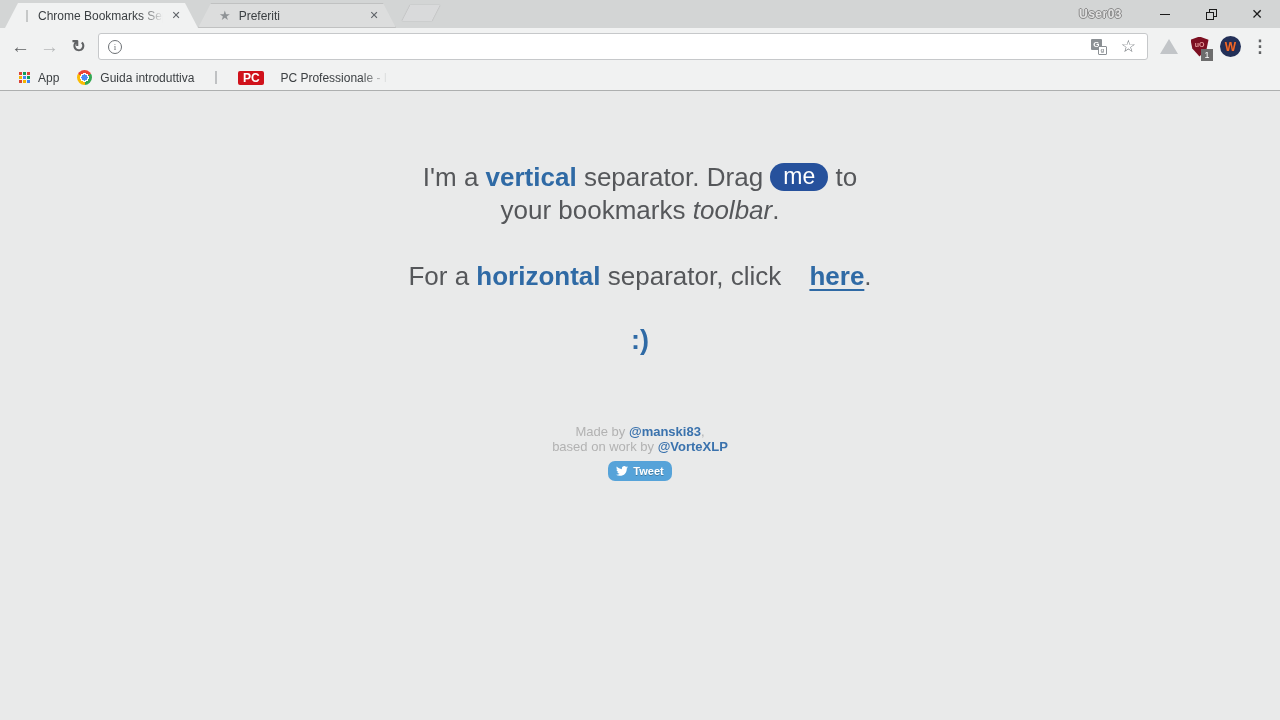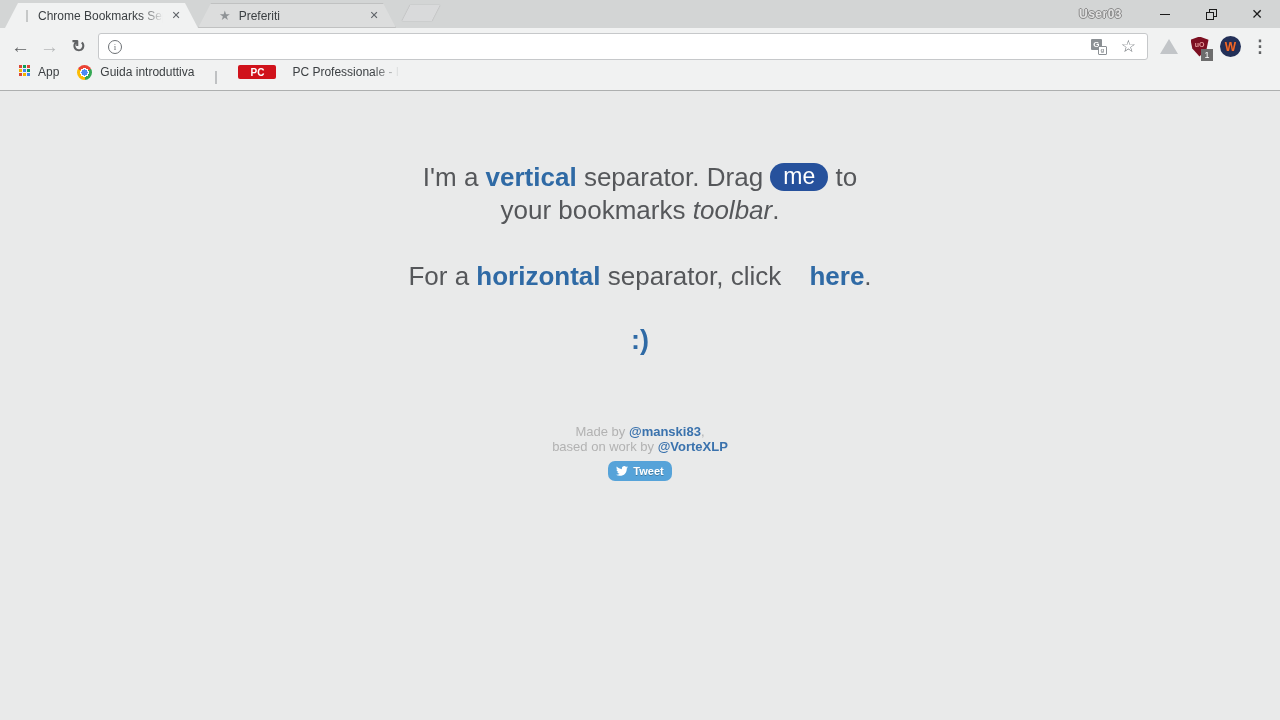--- a/index.html
+++ b/index.html
@@ -65,41 +65,41 @@
   .ext-badge { position:absolute; right:2px; bottom:1px; min-width:12px; height:12px; background:#6d6d6d;
                color:#fff; font-size:9px; line-height:12px; text-align:center; }
   .circle-ic { width:21px; height:21px; border-radius:50%; background:#233058; display:flex;
                align-items:center; justify-content:center; color:#ee6a2e; font-weight:bold; font-size:12px;
                text-shadow:0 0 1px #7a1d00; }
   .menu-ic { font-size:17px; font-weight:bold; color:#606264; width:28px; text-align:center; }
 
   
   .bookmarks { height:26px; background:#f1f2f2; border-bottom:1px solid #adafaf;
                display:flex; align-items:center; padding-left:10px; font-size:12px; color:#3b3f42; }
-  .bm-item { display:flex; align-items:flex-start; padding:0 9px; height:100%; }
+  .bm-item { display:flex; align-items:center; padding:0 9px; height:100%; }
   .apps-ic { display:grid; grid-template-columns:repeat(3,3px); grid-gap:1px; gap:1px; margin-right:8px; }
   .apps-ic i { width:3px; height:3px; display:block; }
   .chrome-ic { width:15px; height:15px; border-radius:50%; margin-right:8px; flex:none;
      background: radial-gradient(circle, #4a8af4 0 29%, #fff 30% 41%, rgba(0,0,0,0) 42%),
                  conic-gradient(from -60deg, #ea4335 0 120deg, #34a853 0 240deg, #fbbc05 0 360deg); }
   .bm-sep { width:2px; height:13px; background:#bfc1c3; margin:0 12px; }
-  .pc-ic { width:38px; height:14px; background:#d0121b; border-radius:2px; color:#fff; font-size:10px;
+  .pc-ic { width:26px; height:14px; background:#d0121b; border-radius:2px; color:#fff; font-size:12px;
            font-weight:bold; display:flex; align-items:center; justify-content:center; margin-right:16px; flex:none; }
   .bm-fade { max-width:108px; overflow:hidden; white-space:nowrap;
              -webkit-mask-image:linear-gradient(90deg,#000 75%,transparent 100%);
              mask-image:linear-gradient(90deg,#000 75%,transparent 100%); }
 
   
   .page { height:629px; background:#e9eaea; display:flex; flex-direction:column; align-items:center; }
   .headline { margin-top:70px; font-size:26px; line-height:33px; color:#55575a; text-align:center; }
   .blue-bold { color:#2f6aa5; font-weight:bold; }
   .pill { display:inline-block; background:#26519c; color:#fff; border-radius:15px;
           padding:0 13px 2px; line-height:26px; font-size:23px; vertical-align:2px; cursor:move; }
   .para2 { margin-top:33px; font-size:26px; line-height:33px; color:#55575a; text-align:center; }
-  .here-link { color:#2f6aa5; font-weight:bold; 
+  .here-link { color:#2f6aa5; font-weight:bold; text-decoration:underline;
                text-decoration-thickness:2px; text-underline-offset:4px; cursor:pointer;margin-left:21px; }
   .smiley { margin-top:32px; font-size:27px; font-weight:bold; color:#2f6aa5; }
   .footer { margin-top:68px; font-size:13px; line-height:15px; color:#b2b2b2; text-align:center; }
   .footer-link { color:#3a72ad; font-weight:bold; cursor:pointer; }
   .tweet-btn { margin-top:7px; background:#56a3d9; color:#fff; border:none; border-radius:7px; height:20px;
                padding:0 8px; display:flex; align-items:center; gap:5px; font-size:11px; font-weight:bold;
                font-family:"Liberation Sans",sans-serif; text-shadow:0 1px 0 rgba(0,0,0,.25); cursor:pointer; }
   .tweet-btn svg { flex:none; }
 </style>
 </head>

